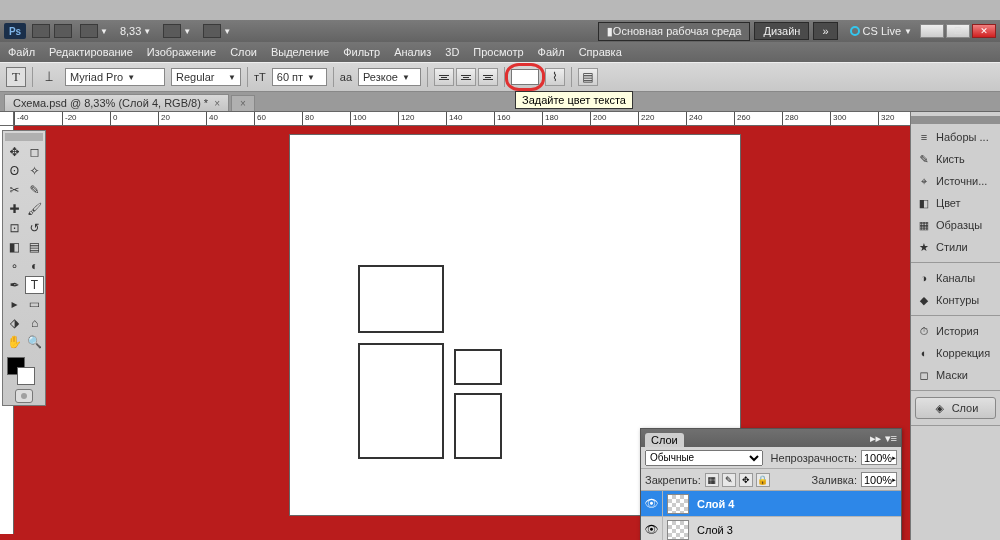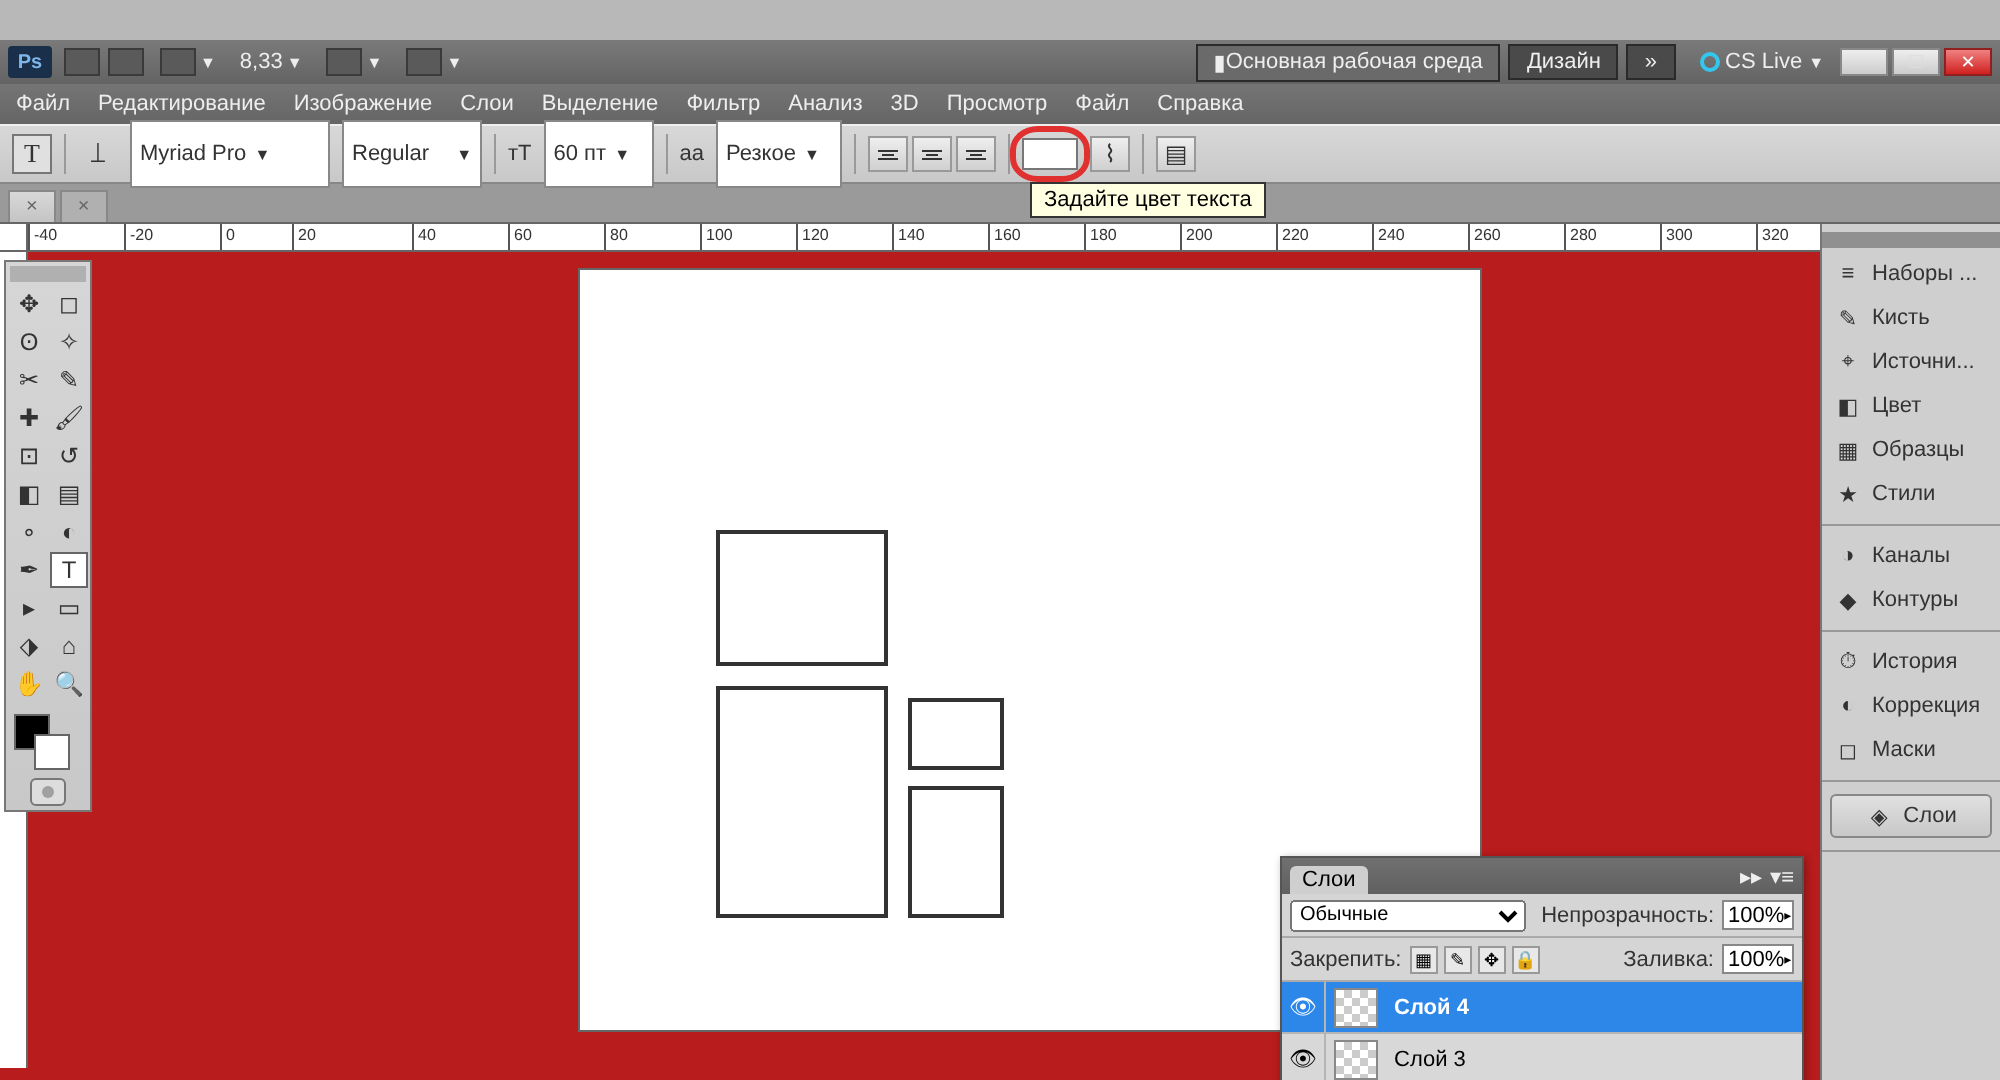--- a/index.html
+++ b/index.html
@@ -21,21 +21,21 @@
   .win-btn { width: 24px; height: 14px; border: 1px solid #888; background: linear-gradient(#eee,#ccc); display:flex; align-items:center; justify-content:center; font-size:9px;}
   .win-btn.close { background: linear-gradient(#f08080,#d02020); color:#fff; border-color:#902020; }
 
   
   .menu-bar { height: 20px; background: linear-gradient(#757575, #656565); display: flex; align-items: center; padding: 0 8px; gap: 14px; color: #eee; }
   .menu-item { cursor: default; }
 
   
   .options-bar { height: 30px; background: linear-gradient(#d8d8d8,#c8c8c8); border-top: 1px solid #eee; border-bottom: 1px solid #888; display: flex; align-items: center; padding: 0 6px; gap: 6px; color: #333; }
   .opt-tool-ico { width: 20px; height: 20px; border: 1px solid #777; background:#e0e0e0; display:flex; align-items:center; justify-content:center; font-family:serif; font-size:13px; }
-  .dd { display: flex; align-items: center; background:#fff; border:1px solid #888; height: 18px; padding: 16px 4px; gap: 4px; }
+  .dd { display: flex; align-items: center; background:#fff; border:1px solid #888; height: 18px; padding: 0 4px; gap: 4px; }
   .dd .chev { font-size: 8px; color:#333; }
   .dd.font { width: 100px; }
   .dd.style { width: 70px; justify-content: space-between; }
   .dd.size { width: 55px; }
   .dd.aa { width: 63px; }
   .vline { width:1px; height:20px; background:#999; }
   .align-grp { display:flex; gap:2px; }
   .align-btn { width:20px; height:18px; border:1px solid #999; background:linear-gradient(#eee,#d0d0d0); display:flex; flex-direction:column; justify-content:center; align-items:center; gap:1px; }
   .align-btn span { display:block; height:1px; background:#333; }
   .color-swatch-wrap { position: relative; }
@@ -220,41 +220,42 @@
     <div class="highlight-ring"></div>
     <div class="tooltip">Задайте цвет текста</div>
   </div>
   <div class="warp-btn">⌇</div>
   <div class="vline"></div>
   <div class="warp-btn">▤</div>
 </div>
 
 <div class="doc-tabs">
   <div class="doc-tab">
+      <span>Схема.psd @ 8,33% (Слой 4, RGB/8) *</span>
       <span class="tab-x">×</span>
     </div>
   <div class="doc-tab inactive">
       <span class="tab-x">×</span>
     </div>
 </div>
 
 <div class="work-area">
 
   <div class="ruler-corner"></div>
   <div class="ruler-h" id="ruler-h">
       <div class="tick" style="left: 0px;">
         <span class="lbl">-40</span>
       </div>
       <div class="tick" style="left: 48px;">
         <span class="lbl">-20</span>
       </div>
       <div class="tick" style="left: 96px;">
         <span class="lbl">0</span>
       </div>
-      <div class="tick" style="left: 132px; text-align: right;">
+      <div class="tick" style="left: 144px; text-align: right;">
         <span class="lbl">20</span>
       </div>
       <div class="tick" style="left: 192px;">
         <span class="lbl">40</span>
       </div>
       <div class="tick" style="left: 240px;">
         <span class="lbl">60</span>
       </div>
       <div class="tick" style="left: 288px;">
         <span class="lbl">80</span>

